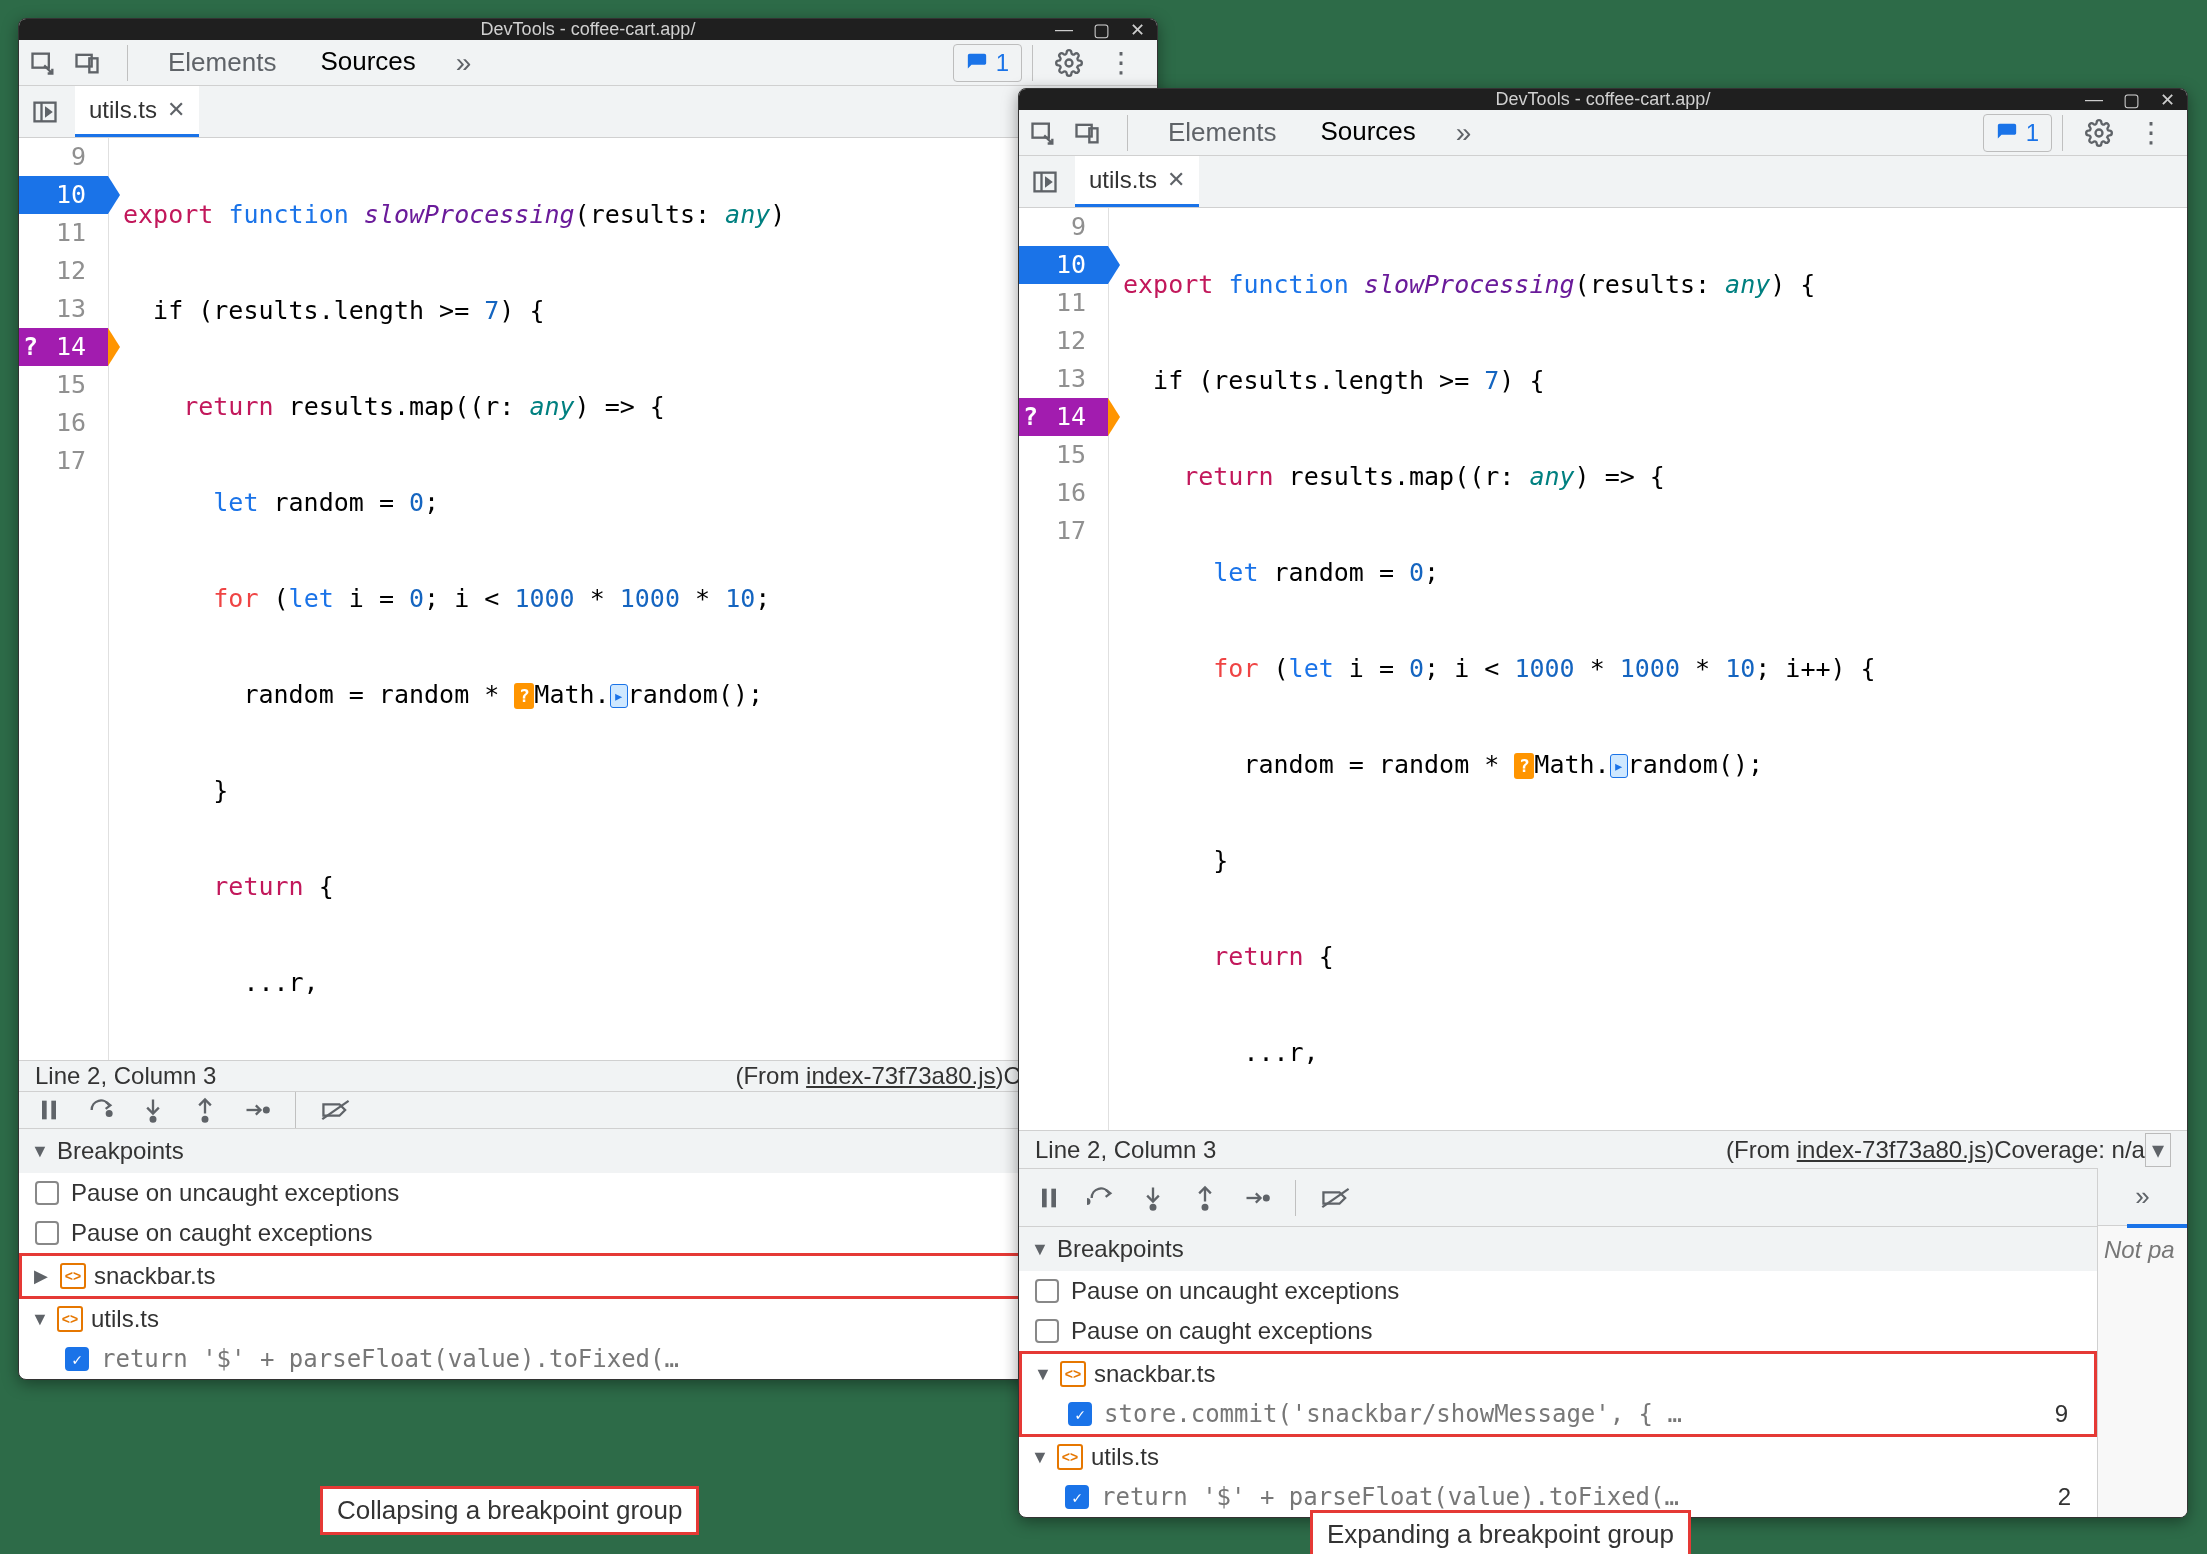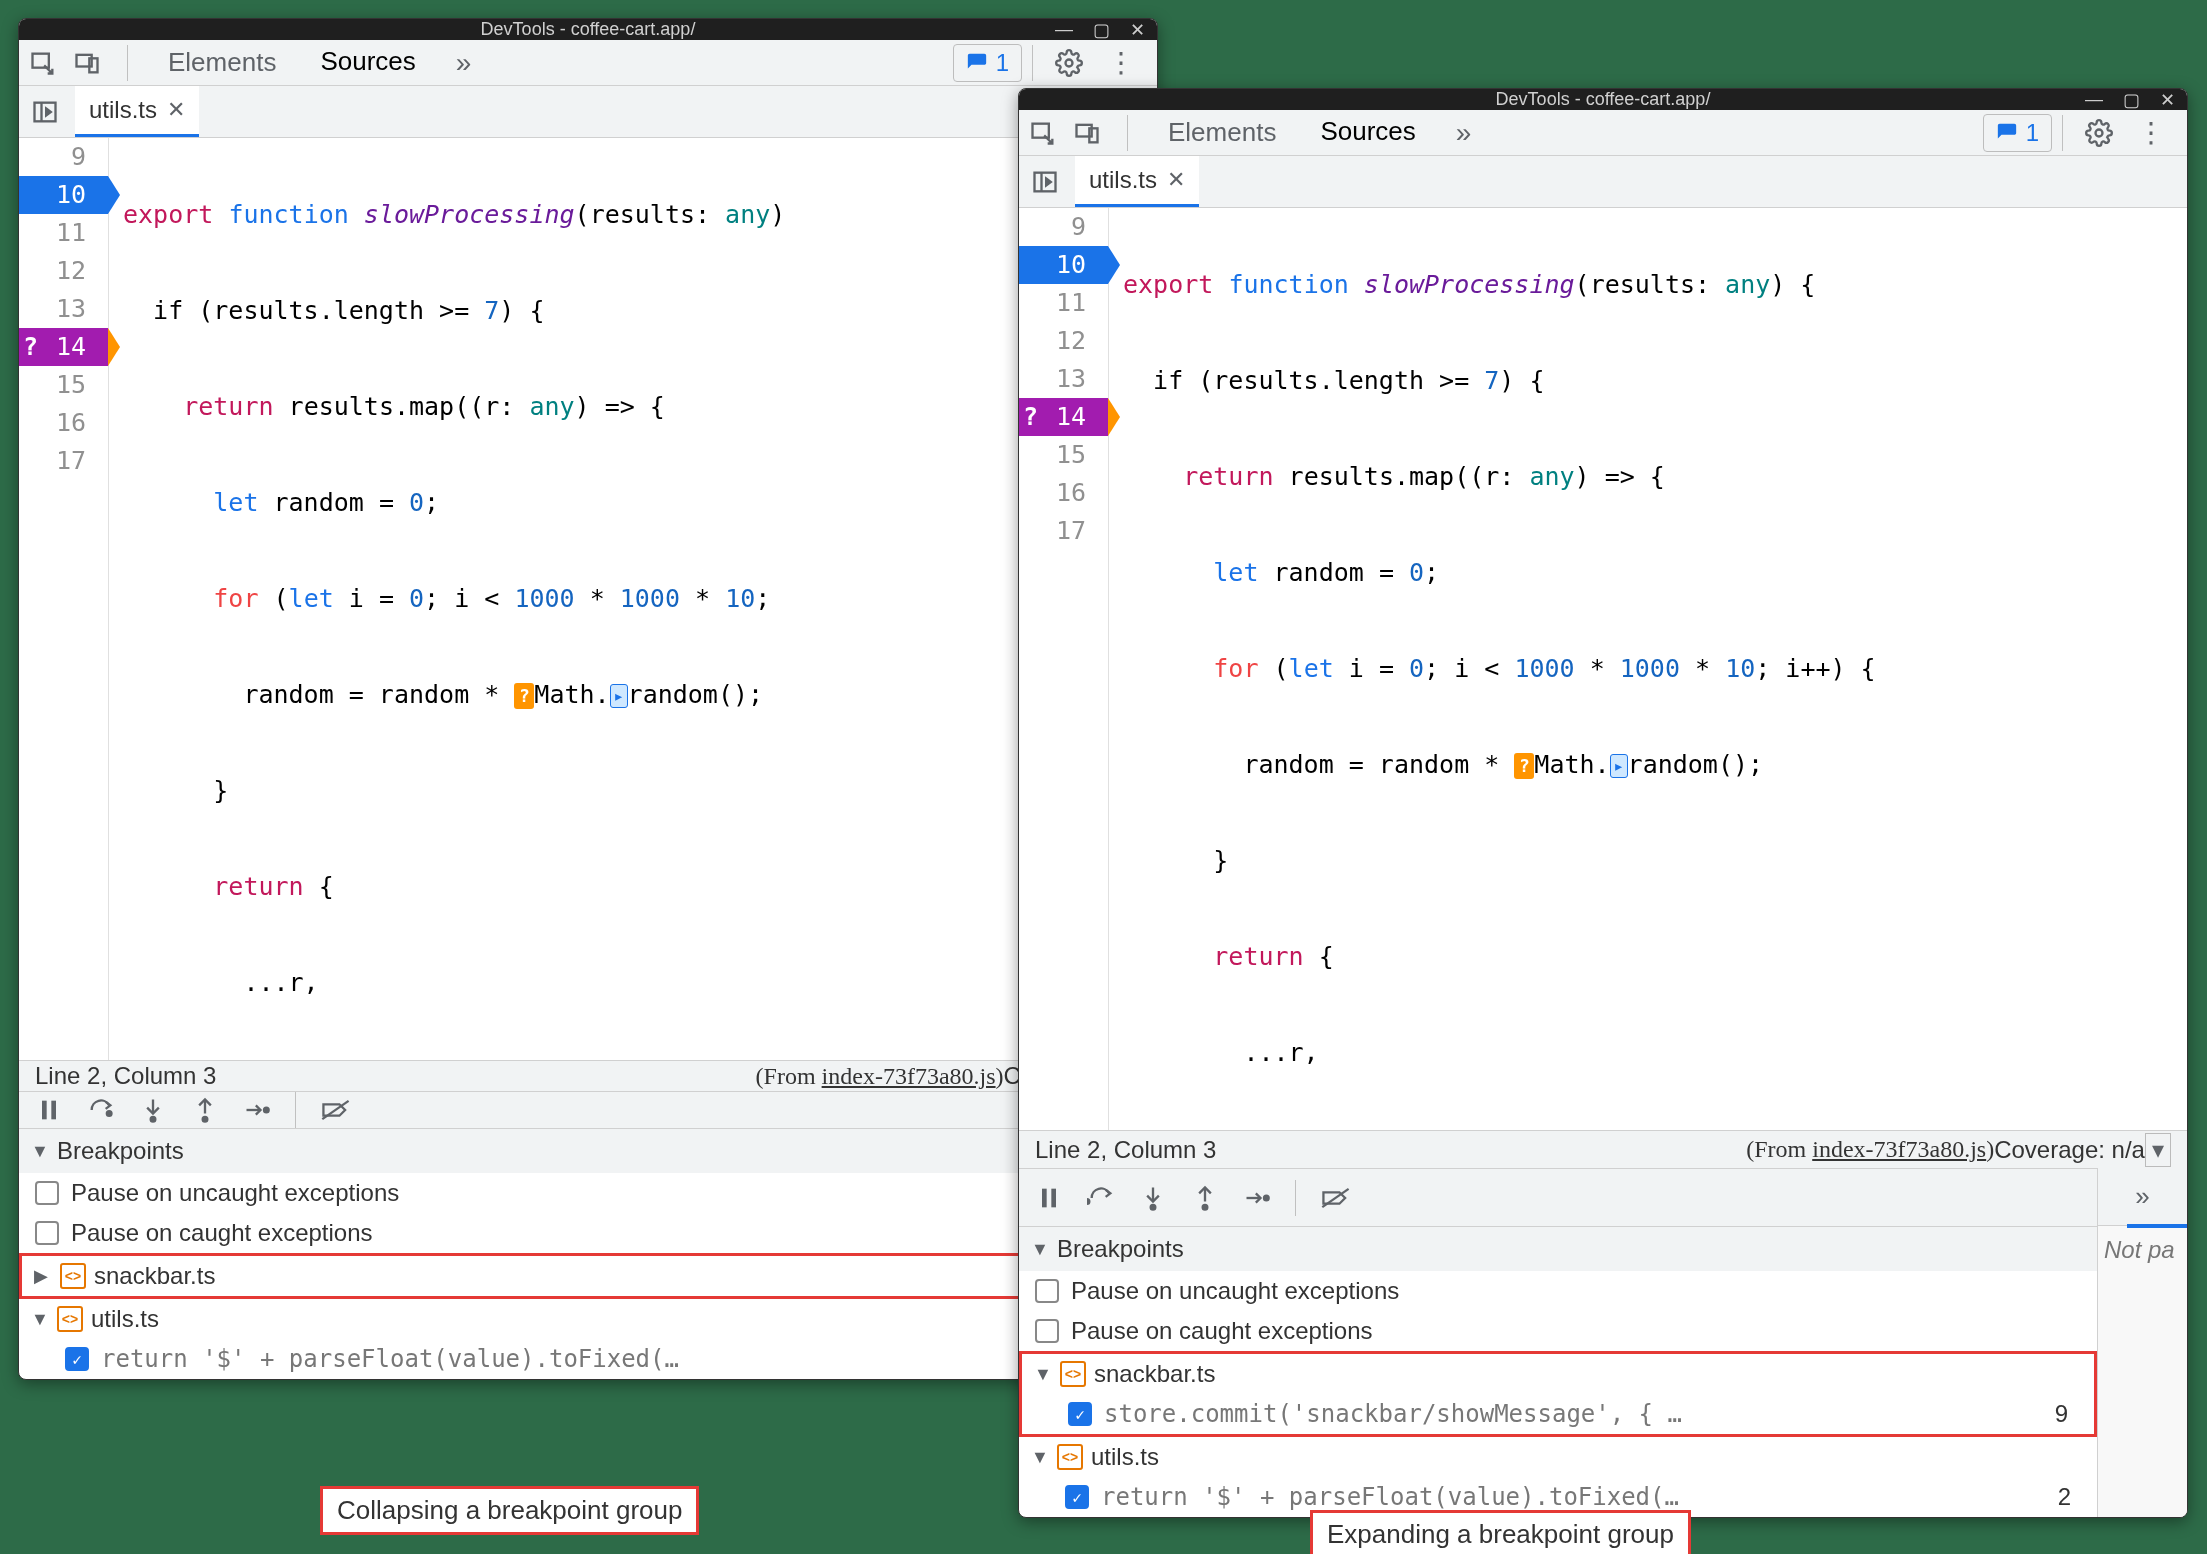--- a/index.html
+++ b/index.html
@@ -105,41 +105,41 @@
 .gutter .gline.bp-orange::after {
   content: ""; position: absolute; right: -12px; top: 0;
   border-top: 19px solid transparent; border-bottom: 19px solid transparent;
   border-left: 12px solid #ff9500;
 }
 .code-lines { padding-left: 14px; white-space: pre; overflow: hidden; }
 .code-lines .cline { height: 38px; line-height: 38px; }
 .kw-export { color: #c2185b; }
 .kw-func   { color: #1a73e8; }
 .kw-name   { color: #6a1b9a; font-style: italic; }
-.kw-type   { color: #008080; }
+.kw-type   { color: #008080; font-style: italic; }
 .kw-ret    { color: #c2185b; }
 .kw-let    { color: #1a73e8; }
 .kw-num    { color: #1565c0; }
 .kw-for    { color: #ef4444; }
 .inline-badge {
   display: inline-block; width: 20px; height: 26px; line-height: 26px;
   text-align: center; font-weight: bold; font-size: 18px;
   border-radius: 3px; vertical-align: middle;
 }
 .badge-orange { background: #ff9500; color: #fff; }
 .badge-blue   { background: #cfe8ff; color: #1a73e8; border: 1px solid #1a73e8; width:18px; height:24px; line-height:22px; }
 .status-strip {
   border-top: 1px solid #d0d0d0;
   background: #f1f3f4;
   height: 52px;
   display: flex; align-items: center;
   padding: 0 16px;
   font-size: 24px; color: #333;
 }
-.status-strip .from { margin-left: auto; font-family: Liberation Serif, serif; }
+.status-strip .from { margin-left: auto; }
 .status-strip a { color: #333; text-decoration: underline; }
 .debug-toolbar {
   border-top: 1px solid #d0d0d0;
   background: #f1f3f4;
   height: 58px;
   display: flex; align-items: center; gap: 24px;
   padding: 0 16px;
   color: #5f6368;
 }
 .debug-toolbar .dvd { width: 1px; height: 36px; background: #c0c0c0; }

